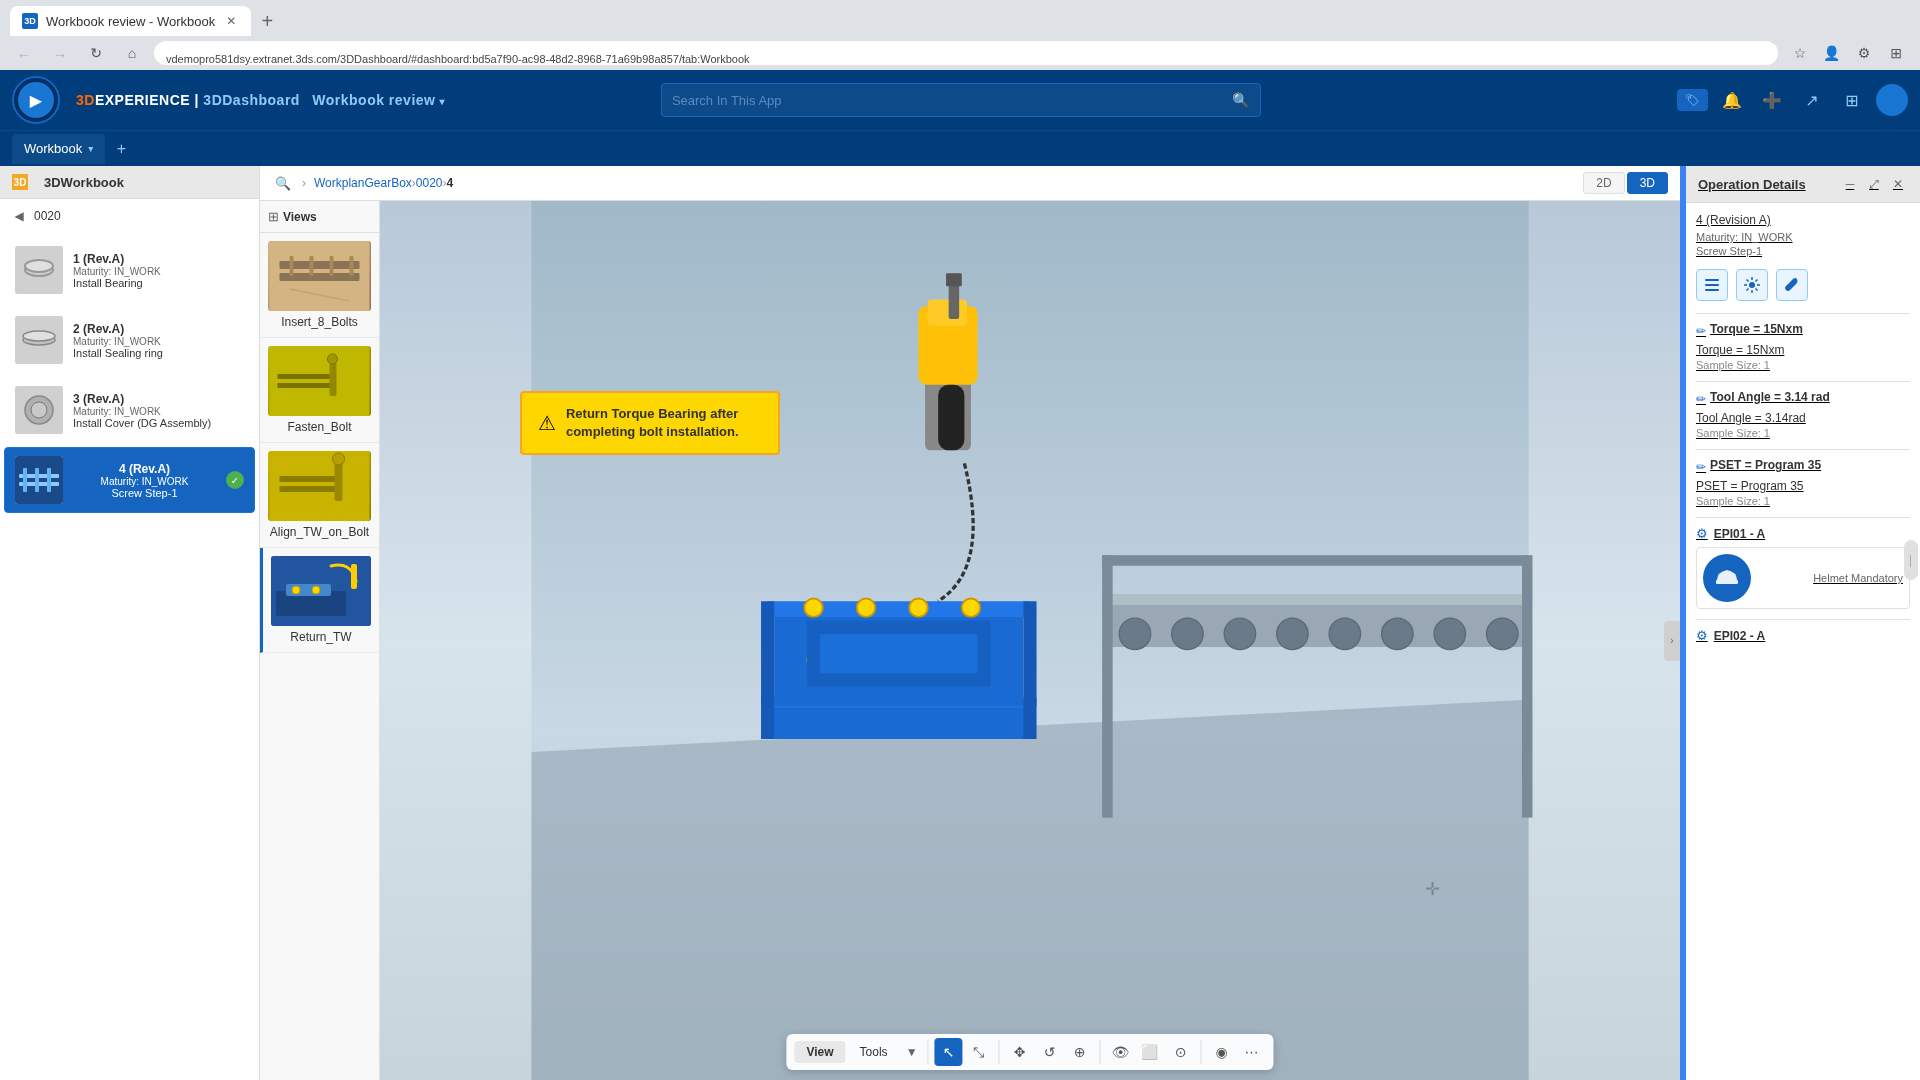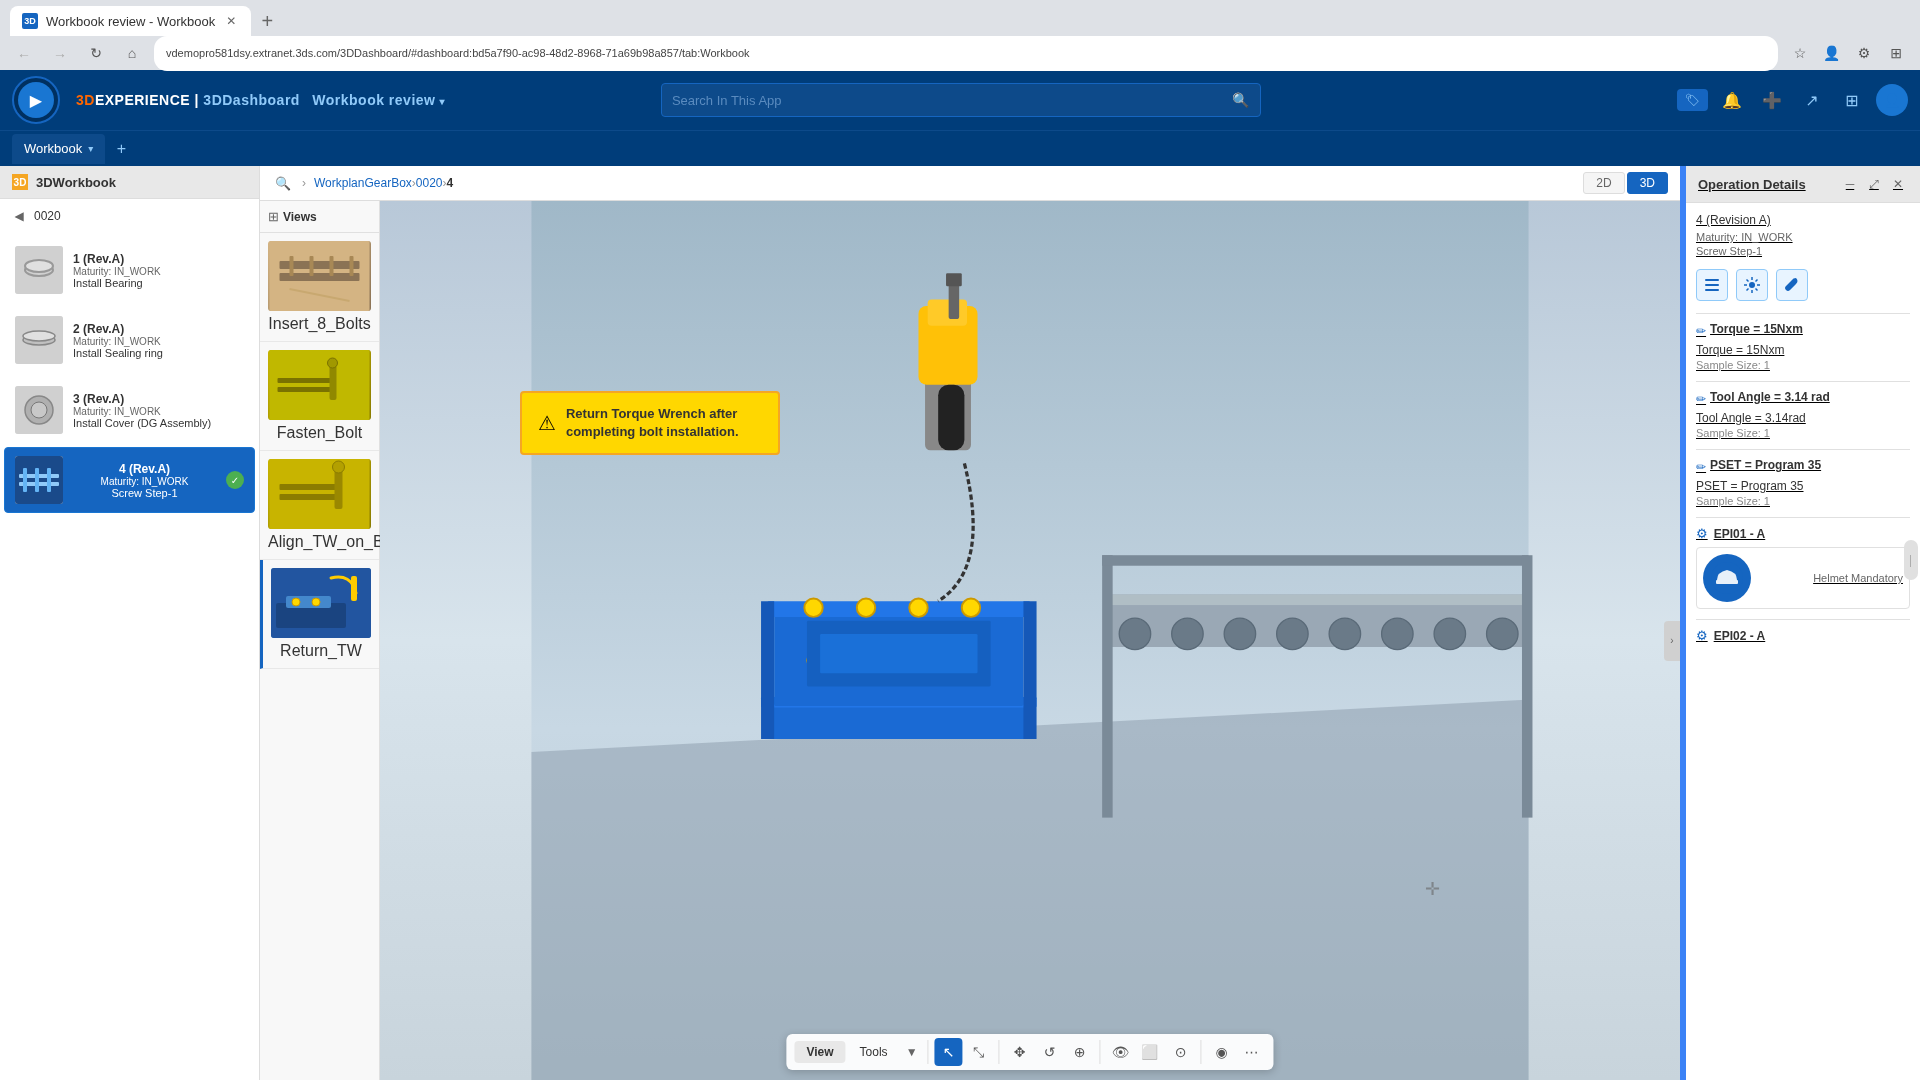--- a/index.html
+++ b/index.html
@@ -9,21 +9,21 @@
     .browser-chrome { background: #dee1e6; height: 70px; }
     .tab-bar { display: flex; align-items: center; background: #dee1e6; height: 36px; padding: 6px 0 0 10px; gap: 2px; }
     .tab { display: flex; align-items: center; background: #ffffff; border-radius: 8px 8px 0 0; padding: 0 12px; height: 30px; font-size: 13px; color: #333; gap: 8px; min-width: 200px; }
     .tab-favicon { width: 16px; height: 16px; background: #1565c0; border-radius: 2px; display: flex; align-items: center; justify-content: center; color: white; font-size: 9px; font-weight: bold; }
     .tab-close { width: 16px; height: 16px; border-radius: 50%; display: flex; align-items: center; justify-content: center; cursor: pointer; color: #666; font-size: 12px; margin-left: auto; }
     .tab-add { width: 28px; height: 28px; display: flex; align-items: center; justify-content: center; color: #666; font-size: 20px; cursor: pointer; }
 
     .address-bar { display: flex; align-items: center; background: #dee1e6; height: 34px; padding: 0 10px; gap: 8px; }
     .nav-btn { width: 28px; height: 28px; border-radius: 50%; display: flex; align-items: center; justify-content: center; color: #555; font-size: 14px; cursor: pointer; }
     .nav-btn.disabled { color: #aaa; cursor: default; }
-    .url-bar { flex: 1; height: 35px; background: white; border-radius: 13px; display: flex; align-items: center; padding: 0 12px; font-size: 12px; color: #333; }
+    .url-bar { flex: 1; height: 24px; background: white; border-radius: 13px; display: flex; align-items: flex-end; padding: 0 12px; font-size: 12px; color: #333; }
     .browser-actions { display: flex; gap: 4px; }
     .browser-action-btn { width: 28px; height: 28px; display: flex; align-items: center; justify-content: center; color: #555; font-size: 14px; cursor: pointer; border-radius: 50%; }
 
     
     .app-header { background: #003d7a; height: 60px; display: flex; align-items: center; padding: 0 12px; gap: 16px; }
     .app-logo { width: 48px; height: 48px; border-radius: 50%; background: #003060; border: 2px solid #1565c0; display: flex; align-items: center; justify-content: center; }
     .logo-inner { width: 36px; height: 36px; border-radius: 50%; background: #1976d2; display: flex; align-items: center; justify-content: center; }
     .play-icon { color: white; font-size: 16px; }
     .brand-text { color: white; font-size: 14px; font-weight: 300; letter-spacing: 0.5px; }
     .brand-text span { font-weight: 600; }
@@ -44,21 +44,21 @@
     .workbook-tab { display: flex; align-items: center; background: #0d4a8a; border-radius: 4px 4px 0 0; padding: 0 12px; height: 30px; color: white; font-size: 13px; gap: 6px; cursor: pointer; }
     .workbook-tab-add { width: 24px; height: 24px; display: flex; align-items: center; justify-content: center; color: #90caf9; font-size: 16px; cursor: pointer; }
 
     
     .main-content { display: flex; height: calc(1080px - 70px - 60px - 36px); background: #f0f0f0; }
 
     
     .left-panel { width: 260px; background: #ffffff; border-right: 1px solid #ddd; display: flex; flex-direction: column; }
     .left-panel-header { background: #e8e8e8; padding: 8px 12px; display: flex; align-items: center; gap: 8px; border-bottom: 1px solid #ddd; }
     .panel-title-box { background: #f5a623; width: 16px; height: 16px; display: flex; align-items: center; justify-content: center; font-size: 10px; color: white; font-weight: bold; }
-    .panel-title { font-size: 13px; font-weight: 600; color: #333; }
+    .panel-title { font-size: 13px; font-weight: 600; color: #333; margin-left: 8px; }
     .panel-nav { display: flex; align-items: center; gap: 4px; padding: 6px 8px; }
     .panel-nav-btn { width: 22px; height: 22px; display: flex; align-items: center; justify-content: center; color: #666; font-size: 12px; cursor: pointer; }
     .step-id { font-size: 12px; color: #333; font-weight: 500; }
 
     .step-list { flex: 1; overflow-y: auto; padding: 4px; }
     .step-item { display: flex; align-items: center; padding: 8px 10px; border-radius: 4px; cursor: pointer; border: 1px solid transparent; margin-bottom: 4px; gap: 10px; }
     .step-item.active { background: #1565c0; border-color: #1976d2; text-align: center; }
     .step-item.active .step-name, .step-item.active .step-maturity, .step-item.active .step-label, .step-item.active .step-desc { color: white !important; }
     .step-thumbnail { width: 48px; height: 48px; border-radius: 3px; background: #e0e0e0; flex-shrink: 0; display: flex; align-items: center; justify-content: center; font-size: 10px; color: #666; overflow: hidden; }
     .step-info { flex: 1; }
@@ -81,21 +81,21 @@
     .view-btn.inactive { background: #f5f5f5; color: #666; }
 
     
     .views-sidebar { width: 120px; background: #f8f8f8; border-right: 1px solid #e0e0e0; display: flex; flex-direction: column; }
     .views-header { padding: 8px; display: flex; align-items: center; gap: 4px; border-bottom: 1px solid #e0e0e0; }
     .views-title { font-size: 12px; font-weight: 600; color: #333; }
 
     .view-item { padding: 8px; cursor: pointer; border-bottom: 1px solid #e8e8e8; }
     .view-item.active { border-left: 3px solid #1565c0; }
     .view-thumb { width: 100%; height: 70px; background: #e0e0e0; border-radius: 3px; margin-bottom: 4px; overflow: hidden; position: relative; }
-    .view-name { font-size: 16px; color: #333; text-align: center; }
+    .view-name { font-size: 12px; color: #333; text-align: center; }
 
     
     .viewport { flex: 1; position: relative; background: linear-gradient(180deg, #b8c8d8 0%, #d8e4ec 50%, #c8d4dc 100%); overflow: hidden; }
 
     
     .callout { position: absolute; top: 200px; left: 150px; background: #ffd700; border: 2px solid #f5a623; border-radius: 4px; padding: 12px 16px; display: flex; align-items: center; gap: 10px; max-width: 260px; z-index: 10; }
     .callout-icon { font-size: 20px; }
     .callout-text { font-size: 13px; font-weight: 600; color: #333; line-height: 1.4; }
 
     
@@ -440,21 +440,21 @@
 
           <rect x="318" y="60" width="8" height="30" fill="#666" rx="2"></rect>
           <rect x="316" y="55" width="12" height="10" fill="#555" rx="1"></rect>
 
           <path d="M 330 200 Q 350 280 310 305" stroke="#333" stroke-width="2.5" fill="none" stroke-dasharray="4,2"></path>
 
         </svg>
 
         <div class="callout" style="top: 190px; left: 140px;">
           <span class="callout-icon">⚠</span>
-          <span class="callout-text">Return Torque Wrench after completing bolt installation.</span>
+          <span class="callout-text">Return Torque Bearing after completing bolt installation.</span>
         </div>
 
         <div style="position:absolute; bottom: 180px; right: 240px; color:#666; font-size:18px; opacity:0.6;">✛</div>
 
         <div class="viewport-toolbar">
           <div class="toolbar-section">
             <span class="toolbar-tab active">View</span>
             <span class="toolbar-tab">Tools</span>
             <span class="toolbar-more">▼</span>
           </div>

